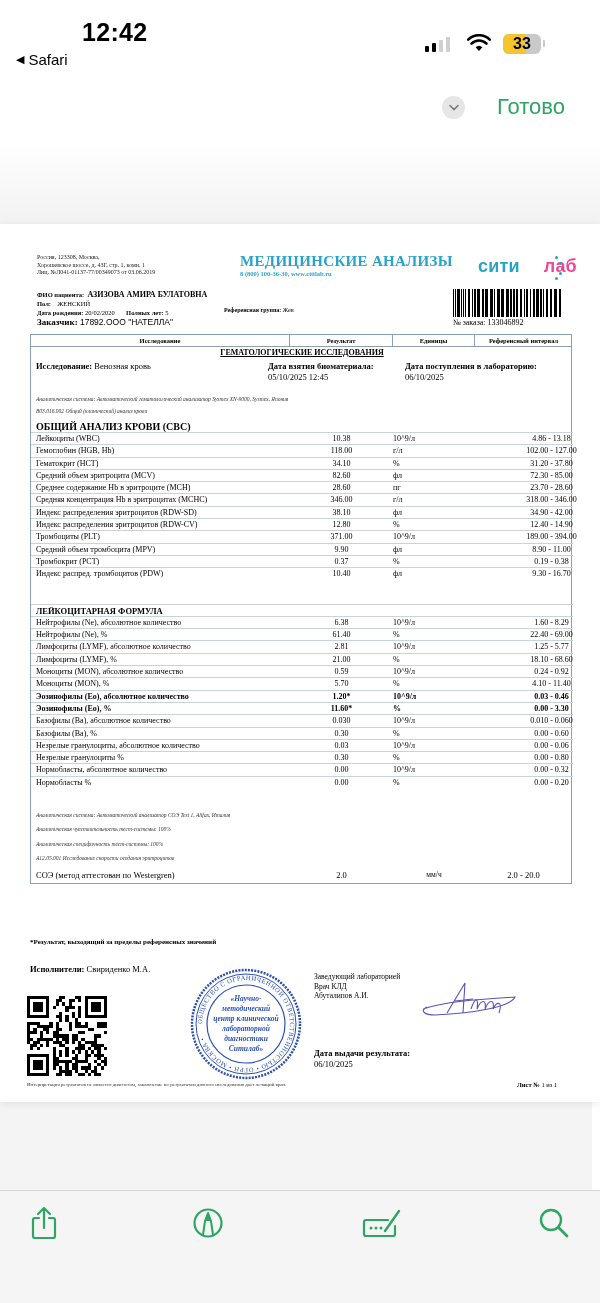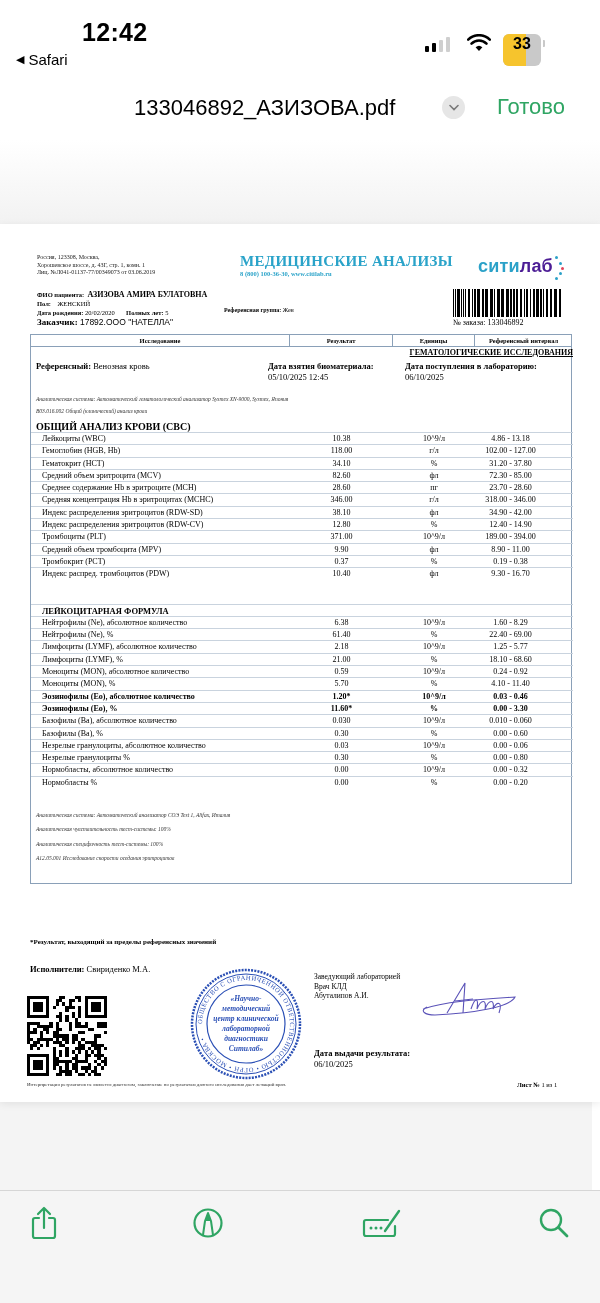--- a/index.html
+++ b/index.html
@@ -8,21 +8,21 @@
 
   
   .status-bar { position: absolute; left: 0; top: 0; width: 600px; height: 80px; }
   .time { position: absolute; left: 82px; top: 18px; font-size: 25px; font-weight: 600; letter-spacing: 0.3px; }
   .back-safari { position: absolute; left: 16px; top: 51px; font-size: 15px; display: flex; align-items: center; gap: 4px; }
   .back-safari .tri { font-size: 11px; }
   .signal { position: absolute; left: 425px; top: 36px; display: flex; align-items: flex-end; gap: 3px; height: 16px; }
   .signal span { display: block; width: 4px; border-radius: 1px; background: #000; }
   .signal span.off { background: #cfcfcf; }
   .wifi { position: absolute; left: 467px; top: 34px; width: 24px; height: 18px; }
-  .battery { position: absolute; left: 503px; top: 34px; width: 38px; height: 32px; border-radius: 6px; background: #c9c9c9; overflow: hidden; }
+  .battery { position: absolute; left: 503px; top: 34px; width: 38px; height: 20px; border-radius: 6px; background: #c9c9c9; overflow: hidden; }
   .battery .fill { position: absolute; left: 0; top: 0; bottom: 0; width: 60%; background: #f6c42d; }
   .battery .pct { position: absolute; left: 0; top: 0; width: 100%; text-align: center; font-size: 16px; font-weight: 700; line-height: 20px; color: #000; }
   .battery-cap { position: absolute; left: 543px; top: 40px; width: 2px; height: 7px; border-radius: 0 1px 1px 0; background: #c9c9c9; }
 
   
   .nav { position: absolute; left: 0; top: 82px; width: 600px; height: 50px; }
   .file-title { position: absolute; left: 134px; top: 13px; font-size: 22px; font-weight: 500; }
   .chev-circle { position: absolute; left: 442px; top: 14px; width: 23px; height: 23px; border-radius: 50%; background: #e6e6e6; display: flex; align-items: center; justify-content: center; }
   .done-btn { position: absolute; left: 497px; top: 12px; font-size: 22px; color: #2fa563; font-weight: 500; }
 
@@ -30,21 +30,21 @@
   .viewer { position: absolute; left: 0; top: 140px; width: 592px; height: 1050px; background: #f4f4f4; }
   .viewer-top-fade { position: absolute; left: 0; top: 0; width: 600px; height: 84px; background: linear-gradient(#ffffff, #f2f2f2); }
   .page { position: absolute; left: 0; top: 84px; width: 600px; height: 878px; background: #fff; box-shadow: 0 2px 8px rgba(0,0,0,0.08); font-family: "Liberation Serif", serif; }
 
   .addr { position: absolute; left: 37px; top: 30px; font-size: 6px; line-height: 7.5px; color: #222; }
   .brand { position: absolute; left: 240px; top: 29px; }
   .brand-title { font-size: 15px; font-weight: 700; color: #2aa3c9; letter-spacing: 0.3px; }
   .brand-sub { font-size: 6.5px; font-weight: 700; color: #2aa3c9; margin-top: 0px; }
   .logo { position: absolute; left: 478px; top: 32px; font-family: "Liberation Sans", sans-serif; font-size: 18px; font-weight: 700; letter-spacing: 0.2px; }
   .logo .a { color: #2ba1c8; }
-  .logo .b { color: #4c1d95; }
+  .logo .b { color: #ec4899; margin-left: 24px; }
   .logo-dots { position: absolute; left: 553px; top: 30px; width: 12px; height: 26px; }
   .logo-dots i { position: absolute; width: 3px; height: 3px; border-radius: 50%; }
 
   .patient { position: absolute; left: 37px; top: 66px; font-size: 6.5px; line-height: 9px; }
   .patient b { font-weight: 700; }
   .patient .pname { font-size: 8px; font-weight: 700; }
   .customer { position: absolute; left: 37px; top: 93px; font-size: 9px; }
   .customer b { font-weight: 700; }
   .customer span.v { font-family: "Liberation Sans", sans-serif; font-size: 8.5px; }
   .refgroup { position: absolute; left: 224px; top: 83px; font-size: 6px; }
@@ -56,36 +56,36 @@
   .order-no b { font-weight: 400; }
 
   
   .tbl { position: absolute; left: 30px; top: 110px; width: 542px; height: 550px; border: 1px solid #8aa0b8; }
   .th { position: absolute; top: 0; height: 12px; font-size: 6.5px; font-weight: 700; text-align: center; line-height: 12px; border-bottom: 1px solid #8aa0b8; }
   .th.c1 { left: 0; width: 259px; border-right: 1px solid #8aa0b8; }
   .th.c2 { left: 259px; width: 103px; border-right: 1px solid #8aa0b8; }
   .th.c3 { left: 362px; width: 82px; border-right: 1px solid #8aa0b8; }
   .th.c4 { left: 444px; width: 97px; }
 
-  .section-title { position: absolute; left: 0; top: 13px; width: 542px; text-align: right; font-size: 8px; font-weight: 700; text-decoration: underline; }
+  .section-title { position: absolute; left: 0; top: 13px; width: 542px; text-align: center; font-size: 8px; font-weight: 700; text-decoration: underline; }
   .bio { position: absolute; left: 5px; top: 26px; font-size: 8.5px; }
   .bio b { font-weight: 700; }
   .dt1 { position: absolute; left: 237px; top: 26px; font-size: 8.5px; line-height: 11px; }
   .dt2 { position: absolute; left: 374px; top: 26px; font-size: 8.5px; line-height: 11px; }
   .dt1 b, .dt2 b { font-weight: 700; }
   .note { position: absolute; left: 5px; font-size: 5.5px; font-style: italic; color: #333; }
   .cbc-title { position: absolute; left: 5px; top: 86px; font-size: 10px; font-weight: 700; }
 
   .rows { position: absolute; left: 0; top: 97px; width: 542px; }
   .row { position: relative; height: 12.3px; border-top: 1px solid #c9d3de; font-size: 8px; line-height: 12px; }
   .row.bold { font-weight: 700; }
-  .row .n { position: absolute; left: 11px; }
+  .row .n { position: absolute; left: 5px; }
   .row .r { position: absolute; left: 259px; width: 103px; text-align: center; }
-  .row .u { position: absolute; left: 362px; width: 82px; text-align: center; }
-  .row .ref { position: absolute; left: 431px; width: 97px; text-align: center; }
+  .row .u { position: absolute; left: 362px; width: 82px; text-align: left; }
+  .row .ref { position: absolute; left: 472px; width: 97px; text-align: center; }
   .row.group { font-weight: 700; font-size: 8.5px; margin-top: 24px; }
 
   .notes2 { position: absolute; left: 5px; font-size: 5.5px; font-style: italic; color: #333; }
   .esr { position: absolute; left: 0; top: 535px; width: 542px; height: 13px; font-size: 8.5px; border-top: 0; }
   .esr .n { position: absolute; left: 5px; }
   .esr .r { position: absolute; left: 259px; width: 103px; text-align: center; }
   .esr .u { position: absolute; left: 362px; width: 82px; text-align: center; font-size: 7.5px; }
   .esr .ref { position: absolute; left: 444px; width: 97px; text-align: center; }
 
   .footnote { position: absolute; left: 30px; top: 714px; font-size: 7px; font-weight: 700; }
@@ -126,21 +126,20 @@
     <path d="M1.2 5.6 A15.5 15.5 0 0 1 22.8 5.6" stroke="#000" stroke-width="2.6" fill="none" stroke-linecap="round"></path>
   </svg>
   <div class="battery">
     <div class="fill"></div>
     <div class="pct">33</div>
   </div>
   <div class="battery-cap"></div>
 </div>
 
 <div class="nav">
-  <div class="file-title">133046892_АЗИЗОВА.pdf</div>
   <div class="chev-circle">
     <svg width="10" height="7" viewBox="0 0 10 7">
       <path d="M1 1.5 L5 5.5 L9 1.5" stroke="#7a7a7a" stroke-width="1.6" fill="none" stroke-linecap="round"></path>
     </svg>
   </div>
   <div class="done-btn">Готово</div>
 </div>
 
 <div class="viewer">
   <div class="viewer-top-fade"></div>
@@ -219,21 +218,21 @@
     </div>
 
     <div class="tbl">
       <div class="th c1">Исследование</div>
       <div class="th c2">Результат</div>
       <div class="th c3">Единицы</div>
       <div class="th c4">Референсный интервал</div>
 
       <div class="section-title">ГЕМАТОЛОГИЧЕСКИЕ ИССЛЕДОВАНИЯ</div>
       <div class="bio">
-        <b>Референсный:</b> <span>Венозная кровь</span>
+        <b>Исследование:</b> <span>Венозная кровь</span>
       </div>
       <div class="dt1">
         <b>Дата взятия биоматериала:</b><br>
         <span>05/10/2025 12:45</span>
       </div>
       <div class="dt2">
         <b>Дата поступления в лабораторию:</b><br>
         <span>06/10/2025</span>
       </div>
       <div class="note" style="top:61px">Аналитическая система: Автоматический гематологический анализатор Sysmex XN-9000, Sysmex, Япония</div>
@@ -323,21 +322,21 @@
             <span class="ref">1.60 - 8.29</span>
           </div>
           <div class="row">
             <span class="n">Нейтрофилы (Ne), %</span>
             <span class="r">61.40</span>
             <span class="u">%</span>
             <span class="ref">22.40 - 69.00</span>
           </div>
           <div class="row">
             <span class="n">Лимфоциты (LYMF), абсолютное количество</span>
-            <span class="r">2.18</span>
+            <span class="r">2.81</span>
             <span class="u">10^9/л</span>
             <span class="ref">1.25 - 5.77</span>
           </div>
           <div class="row">
             <span class="n">Лимфоциты (LYMF), %</span>
             <span class="r">21.00</span>
             <span class="u">%</span>
             <span class="ref">18.10 - 68.60</span>
           </div>
           <div class="row">
@@ -399,20 +398,26 @@
             <span class="r">0.00</span>
             <span class="u">%</span>
             <span class="ref">0.00 - 0.20</span>
           </div>
         </div>
 
       <div class="notes2" style="top:477px">Аналитическая система: Автоматический анализатор СОЭ Test 1, Alifax, Италия</div>
       <div class="notes2" style="top:491px">Аналитическая чувствительность тест-системы: 100%</div>
       <div class="notes2" style="top:506px">Аналитическая специфичность тест-системы: 100%</div>
       <div class="notes2" style="top:520px">A12.05.001 Исследование скорости оседания эритроцитов</div>
+      <div class="esr">
+        <span class="n">СОЭ (метод аттестован по Westergren)</span>
+        <span class="r">2.0</span>
+        <span class="u">мм/ч</span>
+        <span class="ref">2.0 - 20.0</span>
+      </div>
     </div>
 
     <div class="footnote">*Результат, выходящий за пределы референсных значений</div>
     <div class="performers">
       <b>Исполнители:</b> <span>Свириденко М.А.</span>
     </div>
 
     <svg class="qr" id="qr" viewBox="0 0 25 25" shape-rendering="crispEdges">
         <rect x="10" y="0" width="1" height="1" fill="#000"></rect>
         <rect x="11" y="0" width="1" height="1" fill="#000"></rect>

